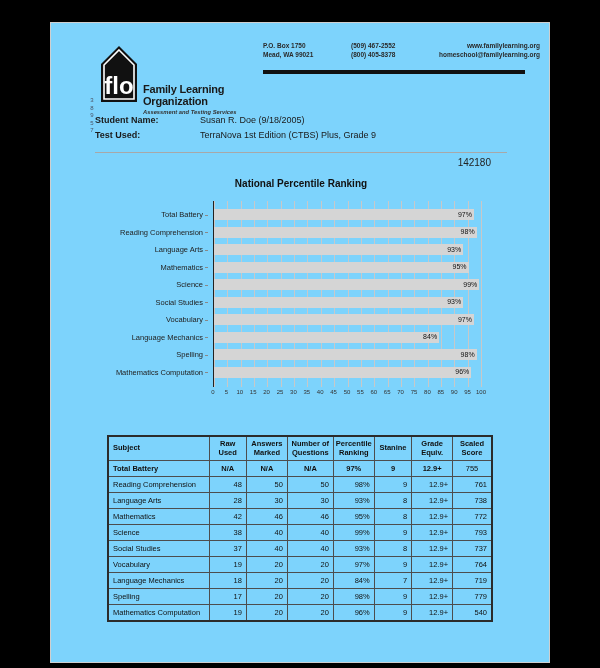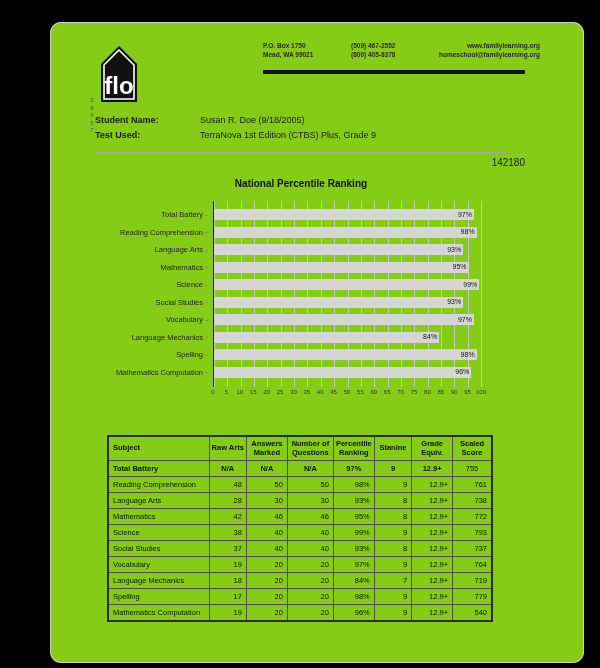--- a/index.html
+++ b/index.html
@@ -3,23 +3,22 @@
 <meta charset="utf-8">
 <style>
   html,body{margin:0;padding:0;}
   body{
     width:600px;height:668px;position:relative;background:#000;
     font-family:"Liberation Sans","DejaVu Sans",sans-serif;color:#1a1a1a;
     -webkit-font-smoothing:antialiased;
   }
   .paper{
     position:absolute;left:51px;top:23px;width:498px;height:639px;
-    background:#84cc16;border-radius:10px;
+    background:#7dd3fc;border-radius:0;
     box-shadow:0 0 0 1px #cfcfcf,2px 3px 8px rgba(0,0,0,.6);
-    padding-left:34px;
   }
   
   .logo-block{position:absolute;left:49px;top:22px;width:38px;height:58px;}
   .org-text{position:absolute;left:92px;top:60px;}
   .org-line{font-size:11px;font-weight:700;line-height:12px;letter-spacing:-.2px;color:#191919;}
   .org-tagline{font-size:5.8px;font-style:italic;font-weight:700;color:#333;margin-top:2px;}
   .contact{
     position:absolute;left:212px;top:18px;width:262px;
     display:grid;grid-template-columns:88px 88px 1fr;
     font-size:6.5px;line-height:9px;color:#2a2a2a;font-weight:600;
@@ -78,20 +77,25 @@
 <body>
 
 <div class="paper">
 
   <div class="logo-block">
     <svg width="38" height="58" viewBox="0 0 38 58">
       <polygon points="19,1 37,19 37,57 1,57 1,19" fill="#111"></polygon>
       <polygon points="19,5 34,20 34,54 4,54 4,20" fill="none" stroke="#fff" stroke-width="1.6"></polygon>
       <text x="19" y="49" text-anchor="middle" font-family="Liberation Sans, DejaVu Sans, sans-serif" font-size="24" font-weight="700" fill="#fff">flo</text>
     </svg>
+  </div>
+  <div class="org-text">
+    <div class="org-line">Family Learning</div>
+    <div class="org-line">Organization</div>
+    <div class="org-tagline">Assessment and Testing Services</div>
   </div>
 
   <div class="contact">
     <div class="col1">
       <div>P.O. Box 1750</div>
       <div>Mead, WA 99021</div>
     </div>
     <div class="col2">
       <div>(509) 467-2552</div>
       <div>(800) 405-8378</div>
@@ -204,21 +208,21 @@
         <col style="width:10.7%">
         <col style="width:12%">
       <col style="width:10.2%">
         <col style="width:9.8%">
         <col style="width:10.7%">
         <col style="width:10.3%">
     </colgroup>
     <thead>
         <tr>
           <th>Subject</th>
-          <th>Raw Arts</th>
+          <th>Raw Used</th>
           <th>Answers Marked</th>
           <th>Number of Questions</th>
           <th>Percentile Ranking</th>
           <th>Stanine</th>
           <th>Grade Equiv.</th>
           <th>Scaled Score</th>
         </tr>
       </thead>
     <tbody>
         <tr class="bold-row">

